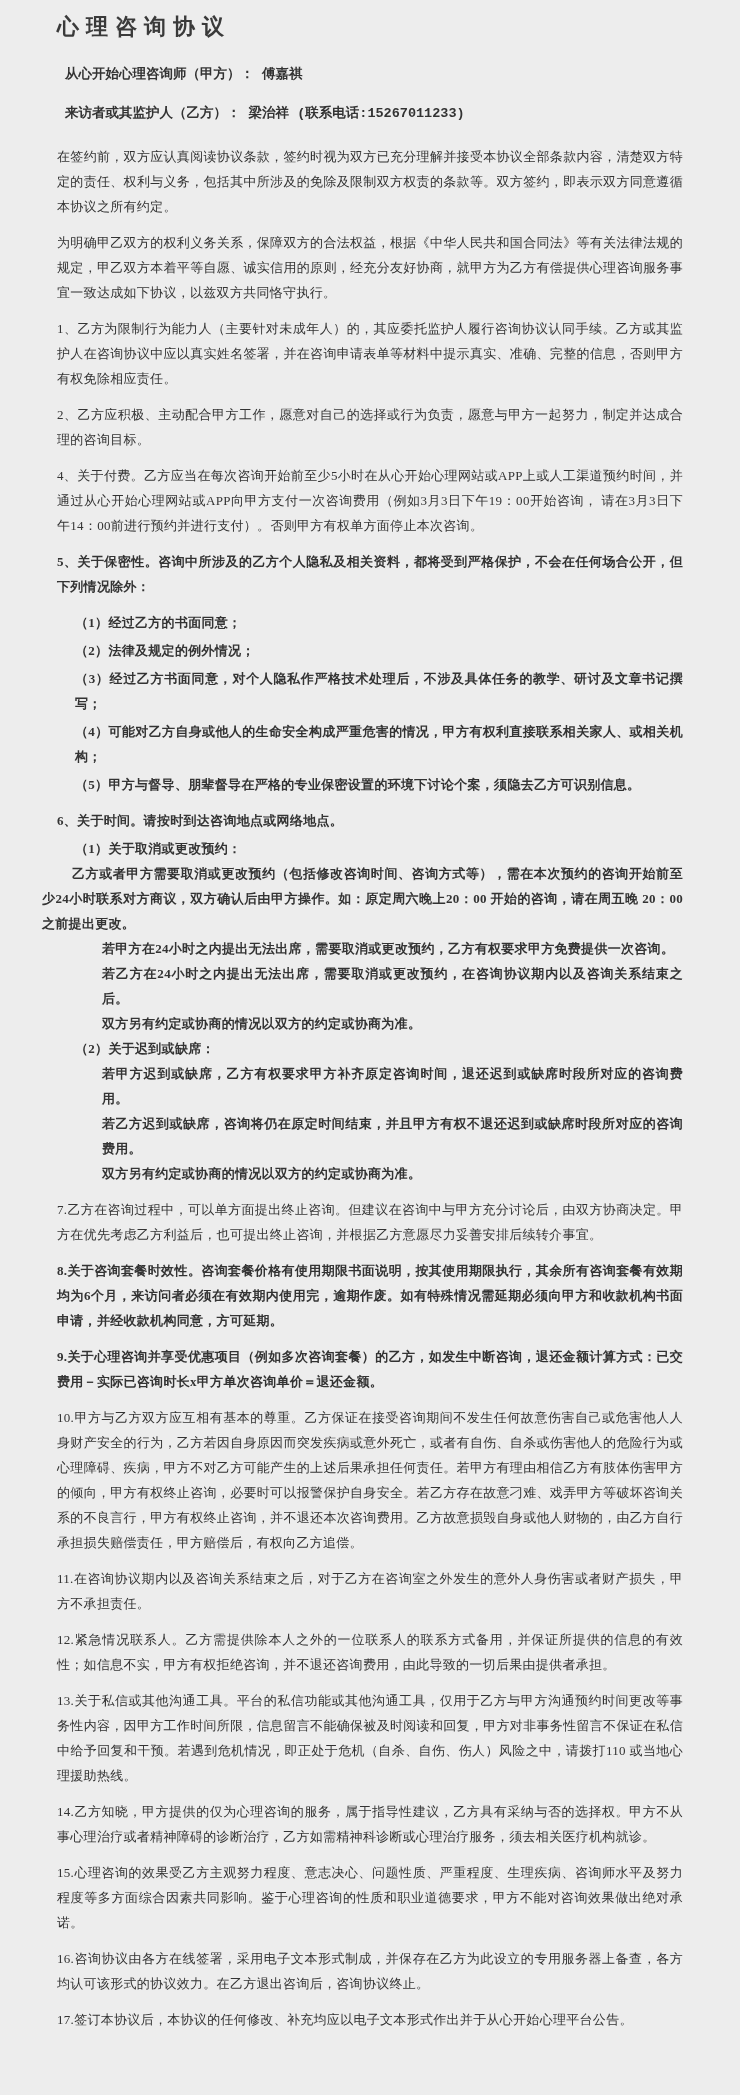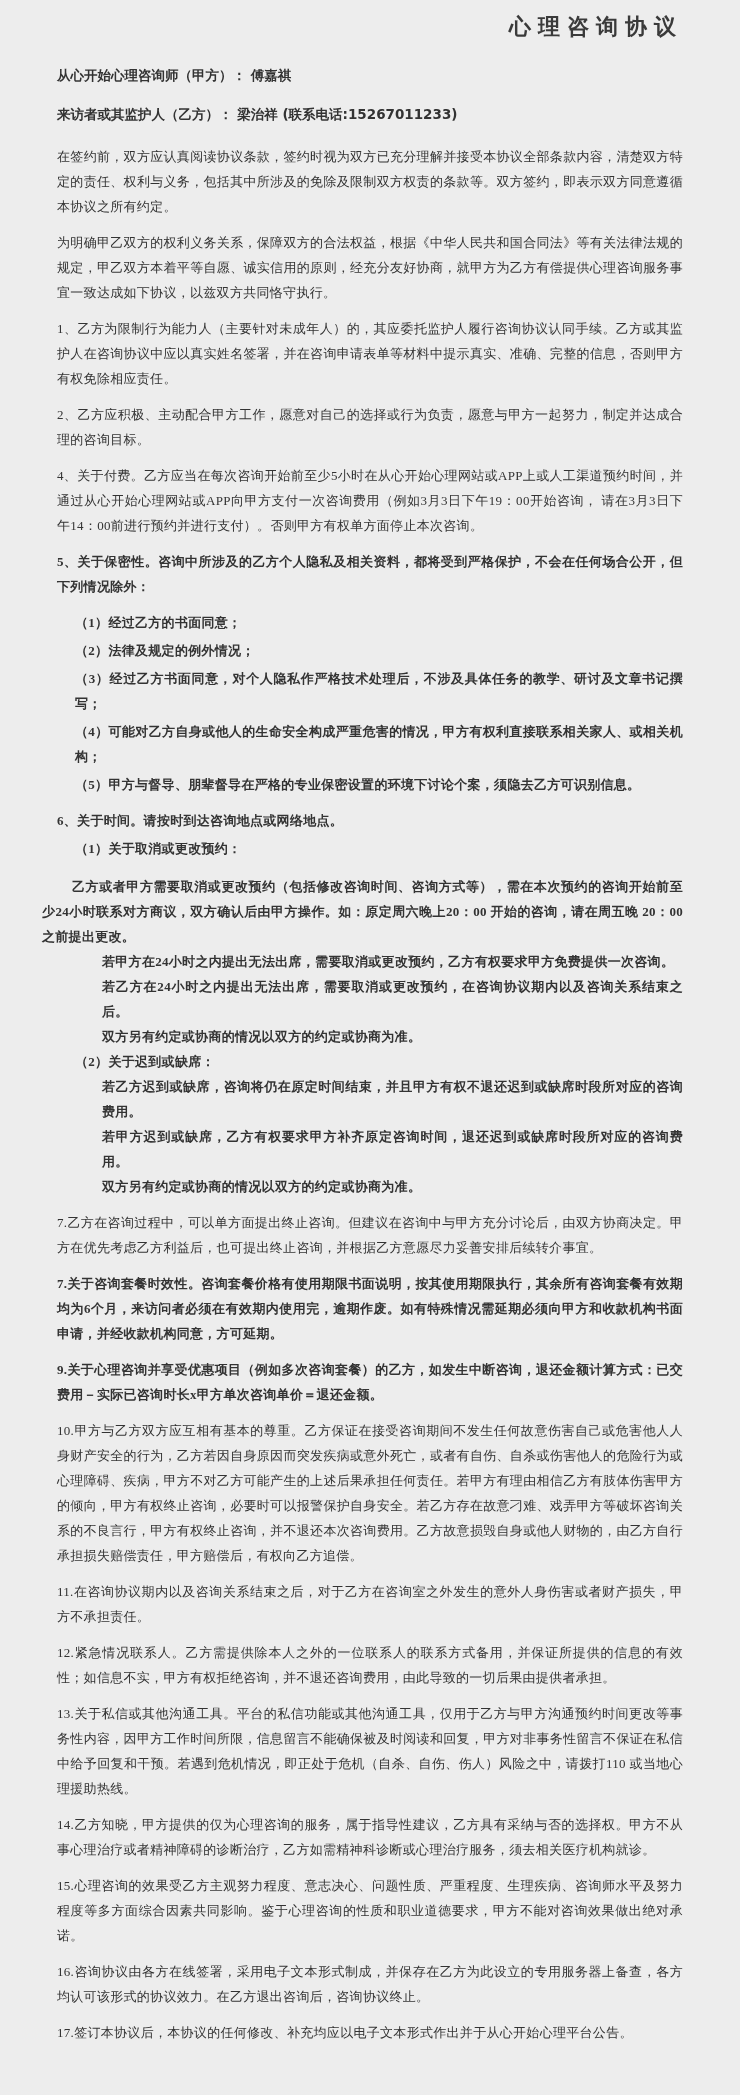--- a/index.html
+++ b/index.html
@@ -15,45 +15,46 @@
     font-family:"DejaVu Sans","Liberation Sans",sans-serif;
     color:var(--ink);
   }
   .page{
     width:740px;
     min-height:2095px;
     padding:6px 57px 20px 57px;
     position:relative;
   }
   .title{
-    text-align:right;
+    text-align:left;
     font-size:22px;
     font-weight:600;
     letter-spacing:7px;
     color:#3a3a3a;
     margin:6px 0 24px 0;
   }
   .party{
     font-size:13.5px;
     font-weight:bold;
-    margin:0 0 21px 0;
+    margin:0 0 21px 8px;
     line-height:18px;
+    font-family:Liberation Mono, monospace;
   }
   .clauses p{
     font-size:13px;
     line-height:25px;
     margin:0 0 11px 0;
     text-align:justify;
     letter-spacing:0.3px;
     font-family:Liberation Serif, serif;
   }
   .clauses p.bold{font-weight:bold;}
   .clauses p.sub{padding-left:18px;}
   .clauses p.deep{padding-left:45px;}
-  .clauses p.hang{margin-left:-15px;text-indent:30px;margin-top:13px;}
+  .clauses p.hang{margin-left:-15px;text-indent:30px;}
   .clauses p.tight{margin-bottom:3px;}
   .clauses p.flush{margin-bottom:0;}
 </style>
 </head>
 <body>
 
 <div class="page">
 
   <h1 class="title">心理咨询协议</h1>
 
@@ -72,25 +73,25 @@
       <p class="bold sub tight">（3）经过乙方书面同意，对个人隐私作严格技术处理后，不涉及具体任务的教学、研讨及文章书记撰写；</p>
       <p class="bold sub tight">（4）可能对乙方自身或他人的生命安全构成严重危害的情况，甲方有权利直接联系相关家人、或相关机构；</p>
       <p class="bold sub">（5）甲方与督导、朋辈督导在严格的专业保密设置的环境下讨论个案，须隐去乙方可识别信息。</p>
       <p class="bold tight">6、关于时间。请按时到达咨询地点或网络地点。</p>
       <p class="bold sub flush">（1）关于取消或更改预约：</p>
       <p class="bold hang flush">乙方或者甲方需要取消或更改预约（包括修改咨询时间、咨询方式等），需在本次预约的咨询开始前至少24小时联系对方商议，双方确认后由甲方操作。如：原定周六晚上20：00 开始的咨询，请在周五晚 20：00 之前提出更改。</p>
       <p class="bold deep flush">若甲方在24小时之内提出无法出席，需要取消或更改预约，乙方有权要求甲方免费提供一次咨询。</p>
       <p class="bold deep flush">若乙方在24小时之内提出无法出席，需要取消或更改预约，在咨询协议期内以及咨询关系结束之后。</p>
       <p class="bold deep flush">双方另有约定或协商的情况以双方的约定或协商为准。</p>
       <p class="bold sub flush">（2）关于迟到或缺席：</p>
+      <p class="bold deep flush">若甲方迟到或缺席，乙方有权要求甲方补齐原定咨询时间，退还迟到或缺席时段所对应的咨询费用。</p>
       <p class="bold deep flush">若乙方迟到或缺席，咨询将仍在原定时间结束，并且甲方有权不退还迟到或缺席时段所对应的咨询费用。</p>
-      <p class="bold deep flush">若甲方迟到或缺席，乙方有权要求甲方补齐原定咨询时间，退还迟到或缺席时段所对应的咨询费用。</p>
       <p class="bold deep">双方另有约定或协商的情况以双方的约定或协商为准。</p>
       <p class="">7.乙方在咨询过程中，可以单方面提出终止咨询。但建议在咨询中与甲方充分讨论后，由双方协商决定。甲方在优先考虑乙方利益后，也可提出终止咨询，并根据乙方意愿尽力妥善安排后续转介事宜。</p>
-      <p class="bold">7.关于咨询套餐时效性。咨询套餐价格有使用期限书面说明，按其使用期限执行，其余所有咨询套餐有效期均为6个月，来访问者必须在有效期内使用完，逾期作废。如有特殊情况需延期必须向甲方和收款机构书面申请，并经收款机构同意，方可延期。</p>
+      <p class="bold">8.关于咨询套餐时效性。咨询套餐价格有使用期限书面说明，按其使用期限执行，其余所有咨询套餐有效期均为6个月，来访问者必须在有效期内使用完，逾期作废。如有特殊情况需延期必须向甲方和收款机构书面申请，并经收款机构同意，方可延期。</p>
       <p class="bold">9.关于心理咨询并享受优惠项目（例如多次咨询套餐）的乙方，如发生中断咨询，退还金额计算方式：已交费用－实际已咨询时长x甲方单次咨询单价＝退还金额。</p>
       <p class="">10.甲方与乙方双方应互相有基本的尊重。乙方保证在接受咨询期间不发生任何故意伤害自己或危害他人人身财产安全的行为，乙方若因自身原因而突发疾病或意外死亡，或者有自伤、自杀或伤害他人的危险行为或心理障碍、疾病，甲方不对乙方可能产生的上述后果承担任何责任。若甲方有理由相信乙方有肢体伤害甲方的倾向，甲方有权终止咨询，必要时可以报警保护自身安全。若乙方存在故意刁难、戏弄甲方等破坏咨询关系的不良言行，甲方有权终止咨询，并不退还本次咨询费用。乙方故意损毁自身或他人财物的，由乙方自行承担损失赔偿责任，甲方赔偿后，有权向乙方追偿。</p>
       <p class="">11.在咨询协议期内以及咨询关系结束之后，对于乙方在咨询室之外发生的意外人身伤害或者财产损失，甲方不承担责任。</p>
       <p class="">12.紧急情况联系人。乙方需提供除本人之外的一位联系人的联系方式备用，并保证所提供的信息的有效性；如信息不实，甲方有权拒绝咨询，并不退还咨询费用，由此导致的一切后果由提供者承担。</p>
       <p class="">13.关于私信或其他沟通工具。平台的私信功能或其他沟通工具，仅用于乙方与甲方沟通预约时间更改等事务性内容，因甲方工作时间所限，信息留言不能确保被及时阅读和回复，甲方对非事务性留言不保证在私信中给予回复和干预。若遇到危机情况，即正处于危机（自杀、自伤、伤人）风险之中，请拨打110 或当地心理援助热线。</p>
       <p class="">14.乙方知晓，甲方提供的仅为心理咨询的服务，属于指导性建议，乙方具有采纳与否的选择权。甲方不从事心理治疗或者精神障碍的诊断治疗，乙方如需精神科诊断或心理治疗服务，须去相关医疗机构就诊。</p>
       <p class="">15.心理咨询的效果受乙方主观努力程度、意志决心、问题性质、严重程度、生理疾病、咨询师水平及努力程度等多方面综合因素共同影响。鉴于心理咨询的性质和职业道德要求，甲方不能对咨询效果做出绝对承诺。</p>
       <p class="">16.咨询协议由各方在线签署，采用电子文本形式制成，并保存在乙方为此设立的专用服务器上备查，各方均认可该形式的协议效力。在乙方退出咨询后，咨询协议终止。</p>
       <p class="">17.签订本协议后，本协议的任何修改、补充均应以电子文本形式作出并于从心开始心理平台公告。</p>
     </div>

